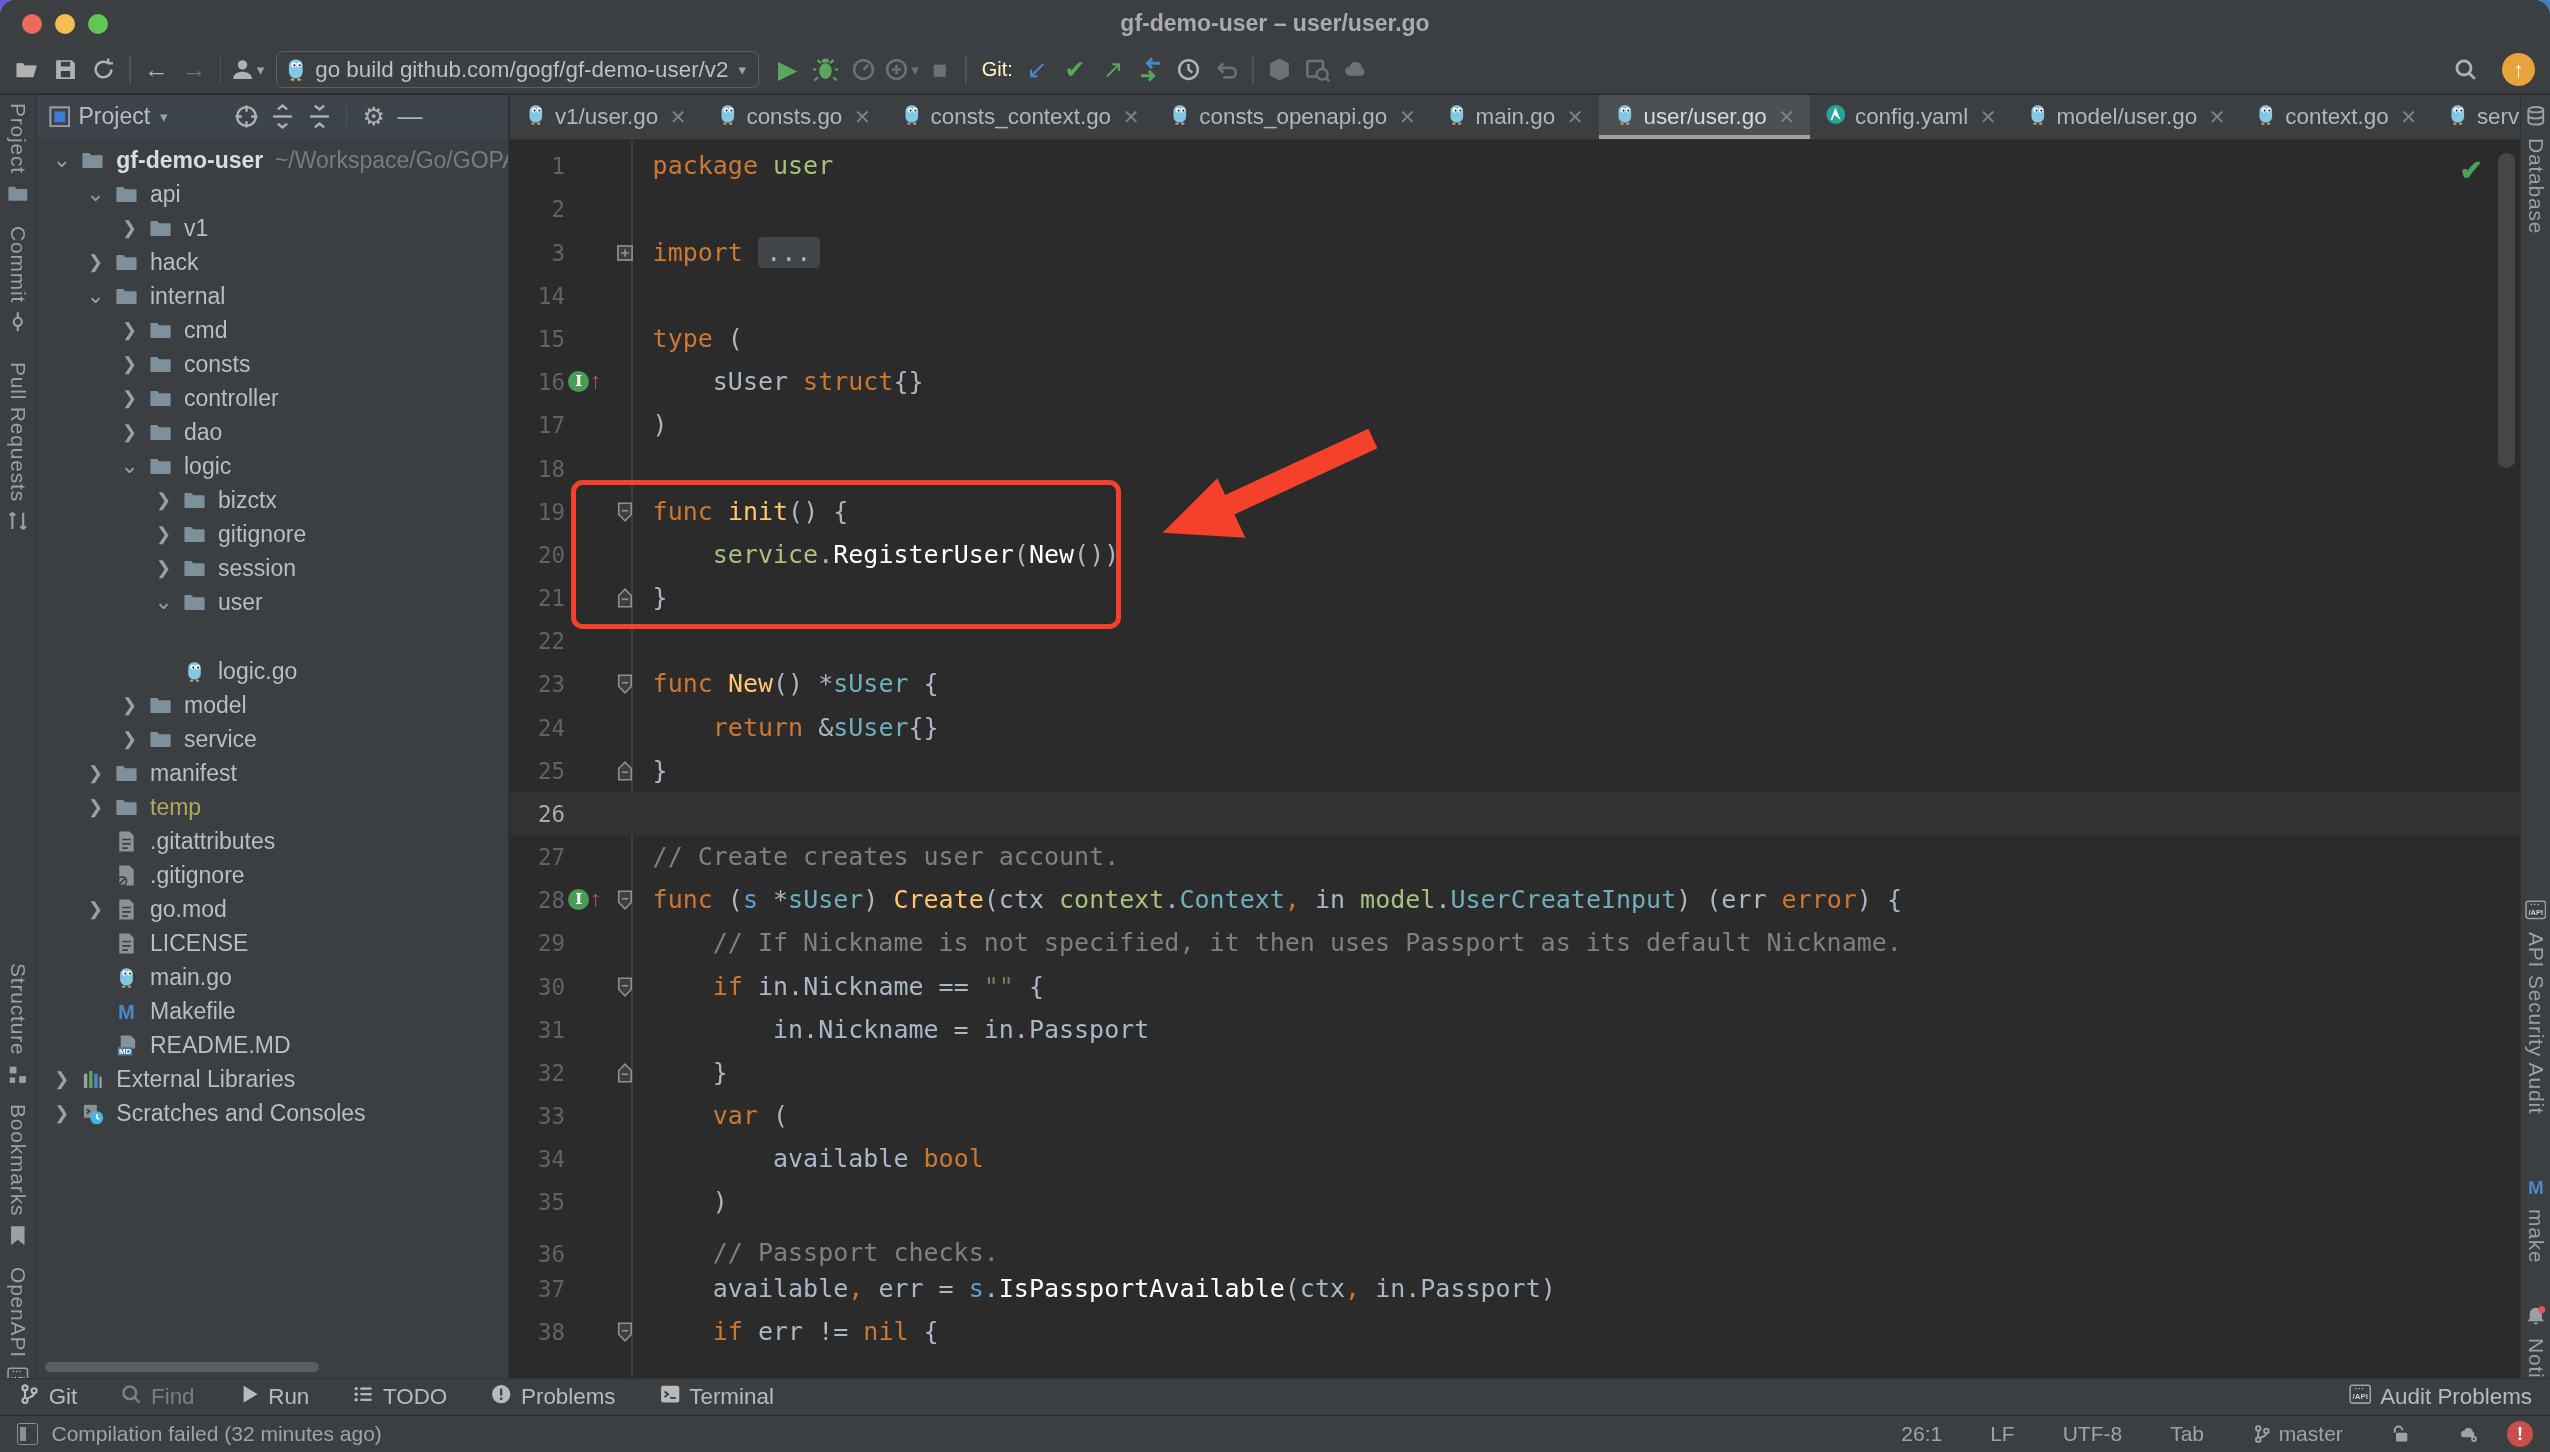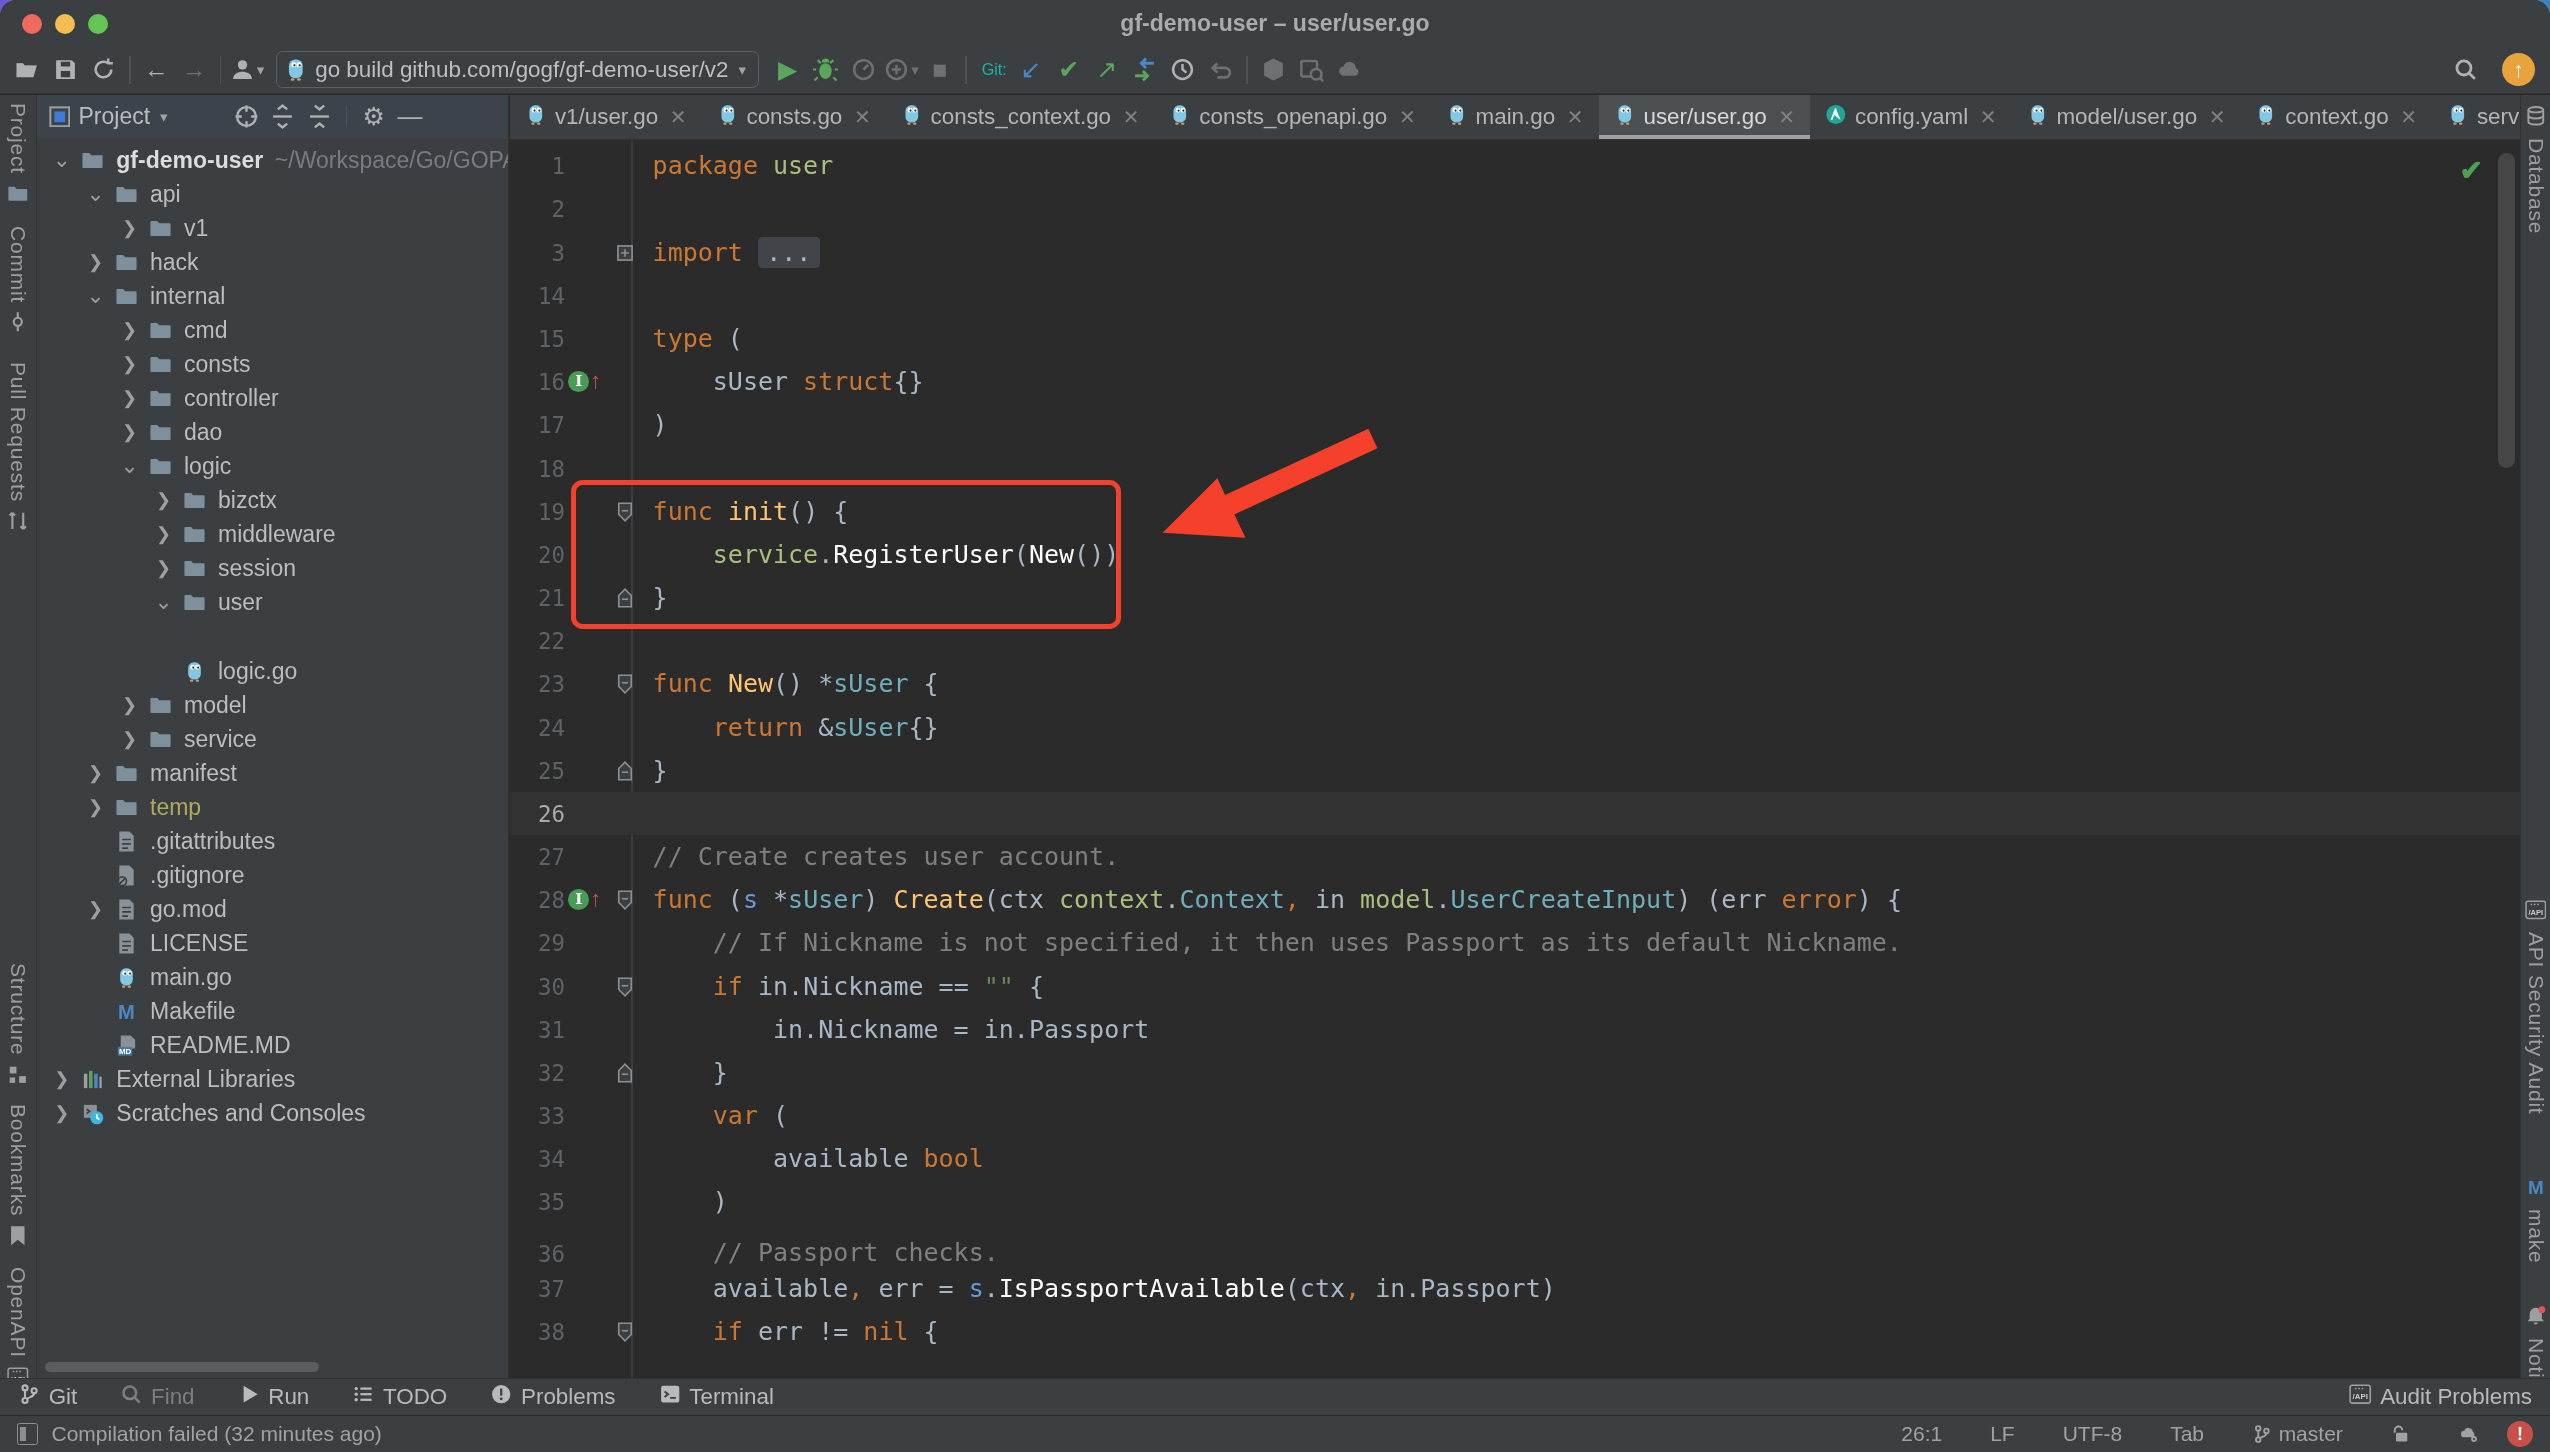--- a/index.html
+++ b/index.html
@@ -16,21 +16,21 @@
   
   .toolbar { position:absolute; left:0; top:46px; right:0; height:48px; background:#3c3f41; border-bottom:1.7px solid #323232; display:flex; align-items:center; }
   .tb-ic { width:38px; height:37px; display:flex; align-items:center; justify-content:center; color:#afb1b3; font-size:25px; flex:none; }
   .tb-ic svg { width:25px; height:25px; }
   .tb-sep { width:1.7px; height:28px; background:#4e5254; margin:0 6.6px; flex:none; }
   .dim { color:#6e7173 !important; }
   .green { color:#5ca55c !important; }
   .blue { color:#4a88c7 !important; }
   .caret { font-size:15px; color:#9fa2a4; margin-left:1.7px; }
   .runcombo { height:37px; border:1.7px solid #5e6163; border-radius:6.6px; display:flex; align-items:center; padding:0 11.6px 0 8.3px; margin:0 10px; color:#bdbfc1; font-size:22.4px; gap:8.3px; flex:none; }
-  .gitlabel { color:#14b8a6; font-size:16px; margin:0 5px 0 8.3px; }
+  .gitlabel { color:#fef9c3; font-size:20px; margin:0 5px 0 8.3px; }
   .tb-right { margin-left:auto; display:flex; align-items:center; padding-right:15px; }
   .upd-badge { width:33px; height:33px; border-radius:50%; background:#e8a33d; color:#fff; display:flex; align-items:center; justify-content:center; font-size:21.6px; font-weight:700; margin-left:18px; }
 
   
   .main { position:absolute; left:0; top:95px; right:0; bottom:73px; }
   .stripe { position:absolute; top:0; bottom:0; background:#3c3f41; }
   .stripe.left { left:0; width:37px; border-right:1.7px solid #323232; }
   .stripe.right { right:0; width:30px; border-left:1.7px solid #323232; }
   .stripe-item { position:absolute; left:0; right:0; display:flex; flex-direction:column; align-items:center; gap:8.3px; color:#9da0a2; cursor:pointer; }
   .vtext { writing-mode:vertical-rl; font-size:21px; letter-spacing:0.8px; color:#9da0a2; }
@@ -425,21 +425,21 @@
             <span class="tname">bizctx</span>
           </div>
           <div class="trow" style="top: 374px;">
             <span style="width: 110px; flex: 0 0 auto;"></span>
             <span class="chev">❯</span>
             <span class="ticon">
               <svg viewBox="0 0 16 16">
                 <path fill="#7e909c" d="M1 3.5c0-.4.3-.7.7-.7h4l1.4 1.6h7.2c.4 0 .7.3.7.7v7.4c0 .4-.3.7-.7.7H1.7c-.4 0-.7-.3-.7-.7z"></path>
               </svg>
             </span>
-            <span class="tname">middleware</span>
+            <span class="tname">gitignore</span>
           </div>
           <div class="trow" style="top: 408px;">
             <span style="width: 110px; flex: 0 0 auto;"></span>
             <span class="chev">❯</span>
             <span class="ticon">
               <svg viewBox="0 0 16 16">
                 <path fill="#7e909c" d="M1 3.5c0-.4.3-.7.7-.7h4l1.4 1.6h7.2c.4 0 .7.3.7.7v7.4c0 .4-.3.7-.7.7H1.7c-.4 0-.7-.3-.7-.7z"></path>
               </svg>
             </span>
             <span class="tname">session</span>

